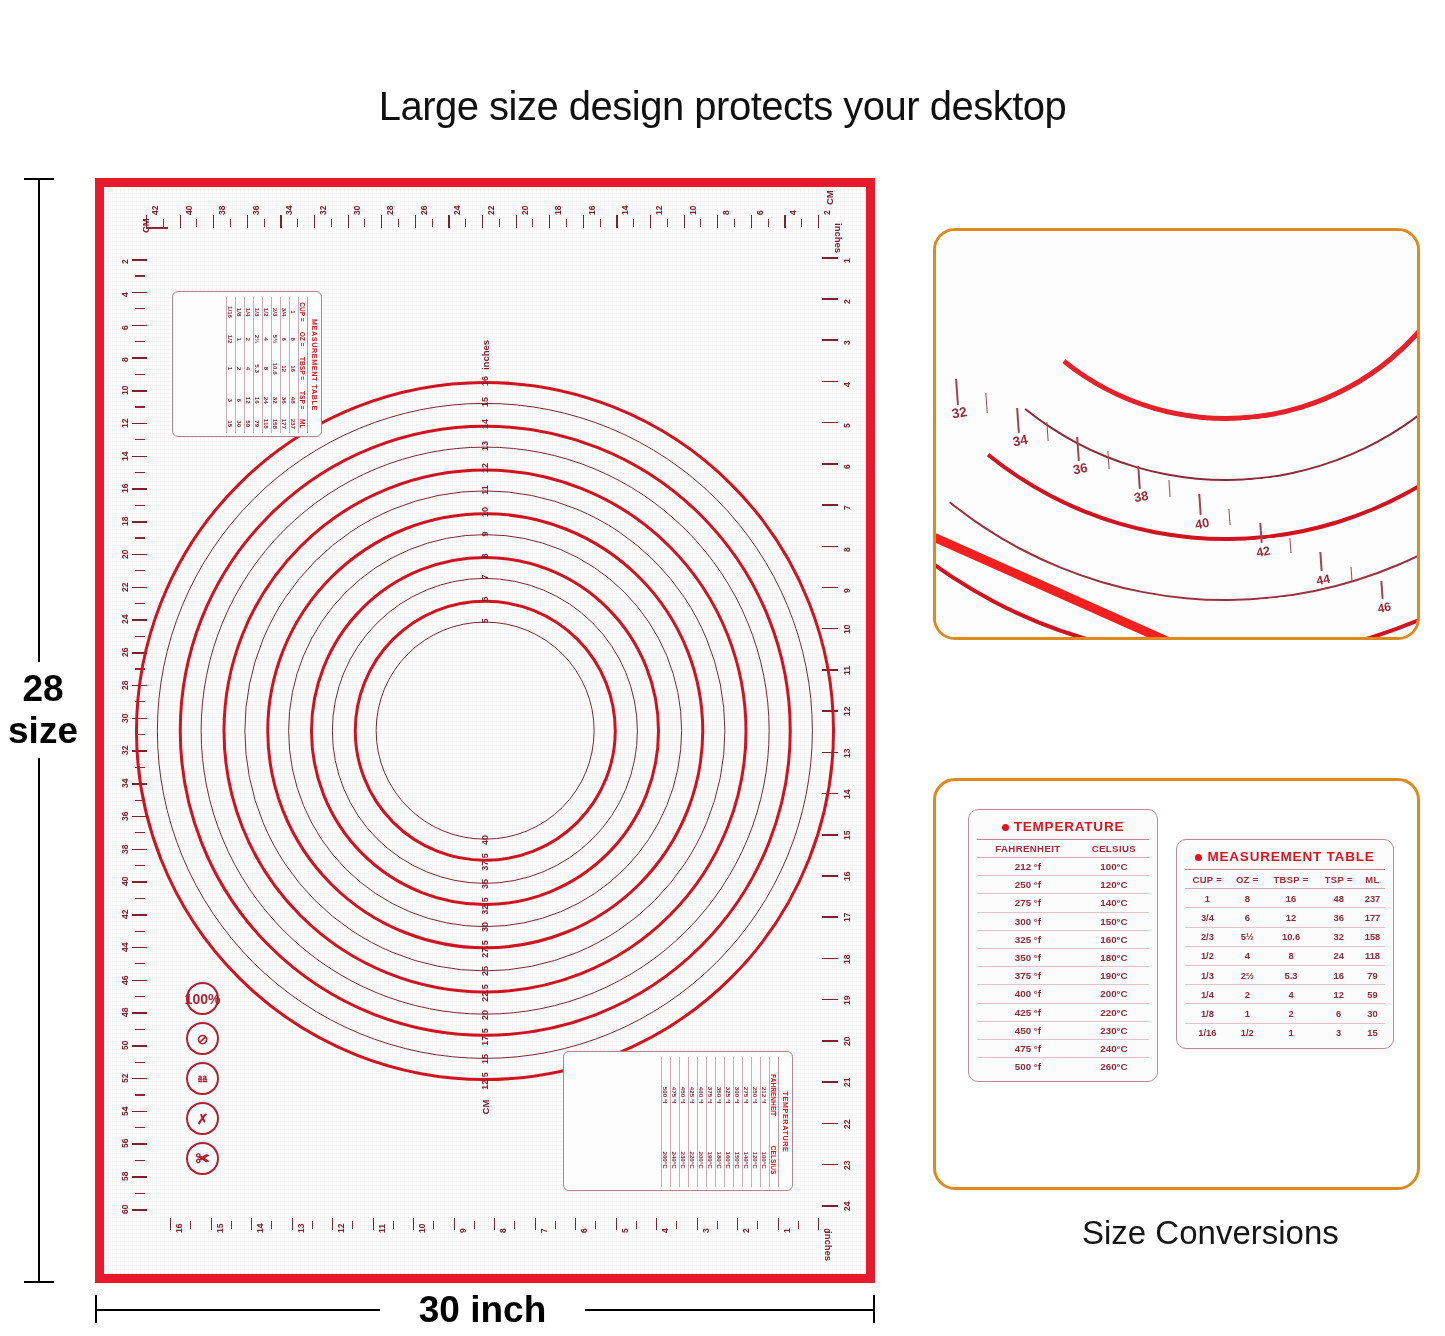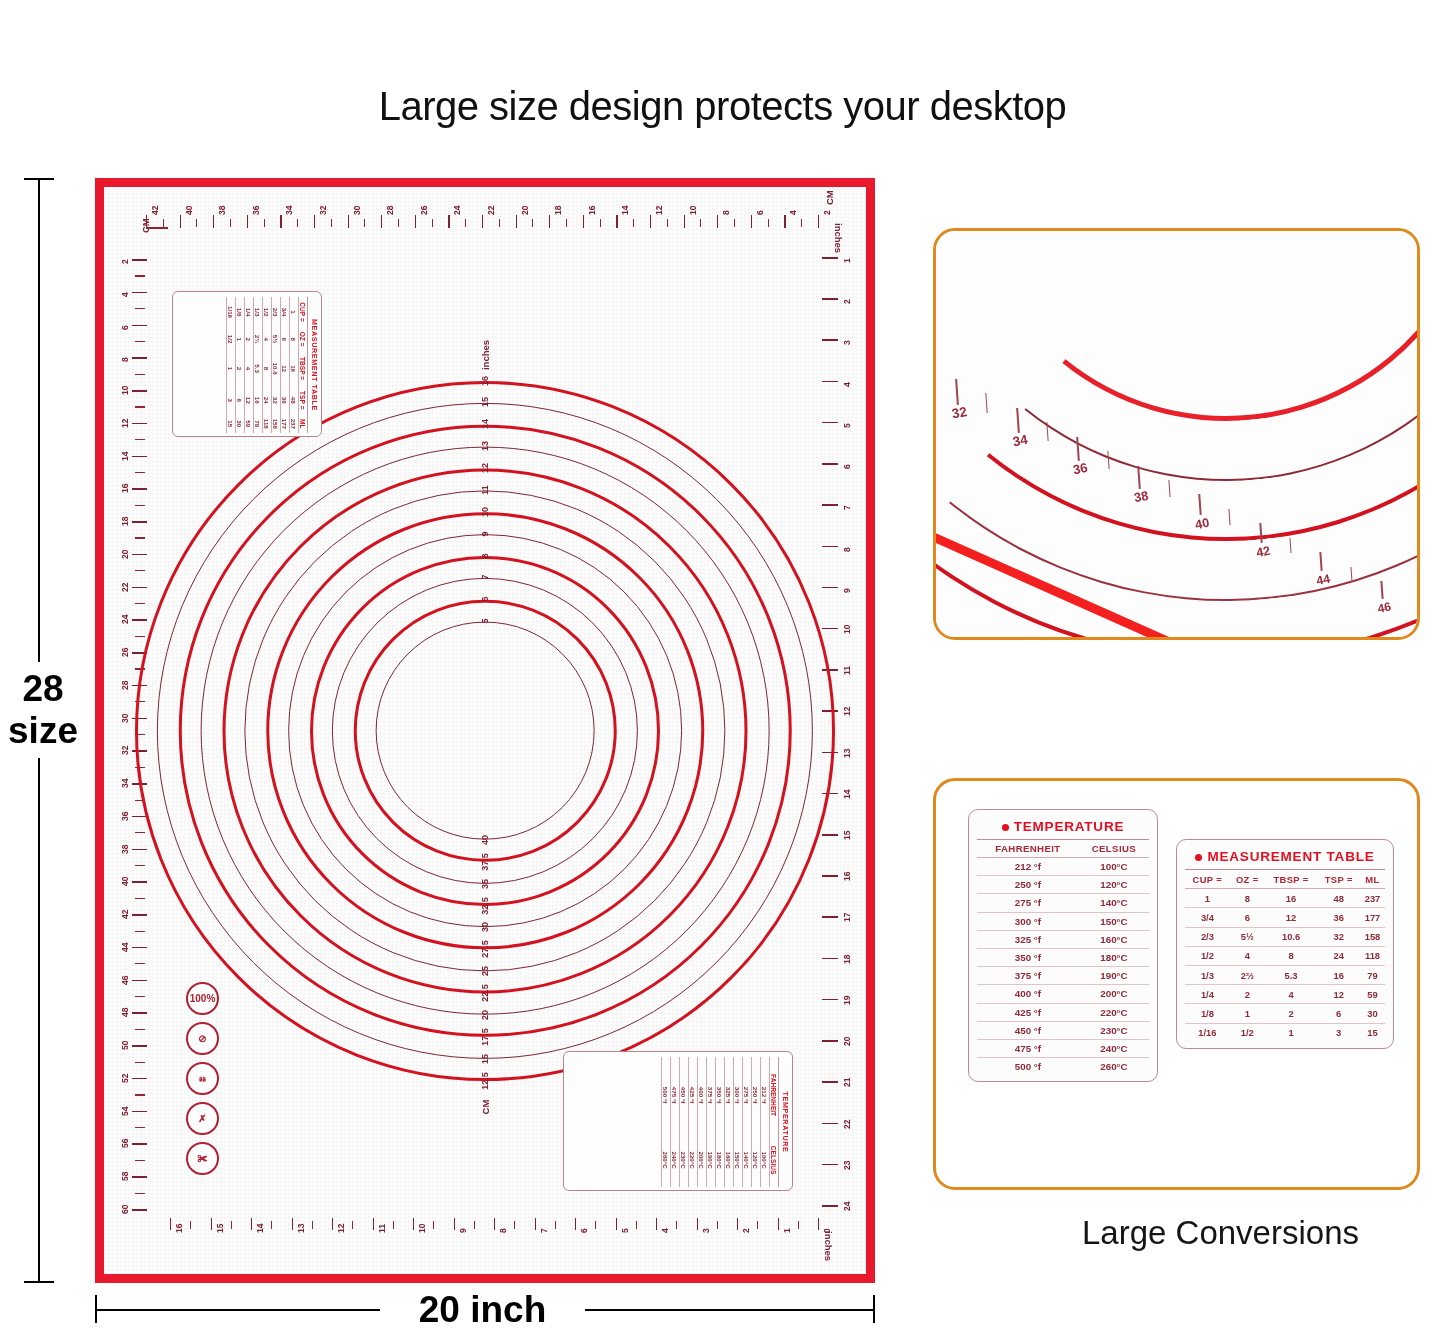--- a/index.html
+++ b/index.html
@@ -120,21 +120,21 @@
   }
 
   
   .care-icons { position: absolute; left: 82px; top: 795px; }
   .care-icon {
     width: 33px; height: 33px; border-radius: 50%;
     border: 2px solid #b02030; margin-bottom: 7px;
     position: relative; background: #fdfdfd;
     display: flex; align-items: center; justify-content: center;
   }
-  .care-icon span { font-size: 10px; color: #b02030; font-weight: bold; }
+  .care-icon span { font-size: 14px; color: #b02030; font-weight: bold; }
 
   
   .panel {
     position: absolute; border: 3px solid #e08a1e;
     border-radius: 22px; background: #ffffff; overflow: hidden;
   }
   .panel-photo { left: 933px; top: 228px; width: 487px; height: 412px; }
   .panel-tables { left: 933px; top: 778px; width: 487px; height: 412px; }
   .caption {
     position: absolute; font-size: 33px; color: #151515;
@@ -199,21 +199,21 @@
   <div class="dim-v-cap-t"></div>
   <div class="dim-v-line"></div>
   <div class="dim-v-cap-b"></div>
   <div class="dim-v-label">
     <div>28</div>
     <div>size</div>
   </div>
 
   <div class="dim-h-cap-l"></div>
   <div class="dim-h-line-l"></div>
-  <div class="dim-h-label">20 inch</div>
+  <div class="dim-h-label">30 inch</div>
   <div class="dim-h-line-r"></div>
   <div class="dim-h-cap-r"></div>
 
   <div class="mat-wrap">
     <div class="mat-inner">
 
       <div id="mat-rulers">
           <div class="tick major" style="left: 42px; top: 28px; width: 1.3px; height: 13px;"></div>
           <div class="rlabel rot90" style="left: 46px; top: 28px;">42</div>
           <div class="tick" style="left: 58.8px; top: 32px; width: 1px; height: 8px;"></div>
@@ -847,15 +847,15 @@
               <td>1/2</td>
               <td>1</td>
               <td>3</td>
               <td>15</td>
             </tr>
           </tbody>
         </table>
     </div>
 
   </div>
-  <div class="caption cap-2">Large Conversions</div>
+  <div class="caption cap-2">Size Conversions</div>
 
 </div>
 
 </body></html>

